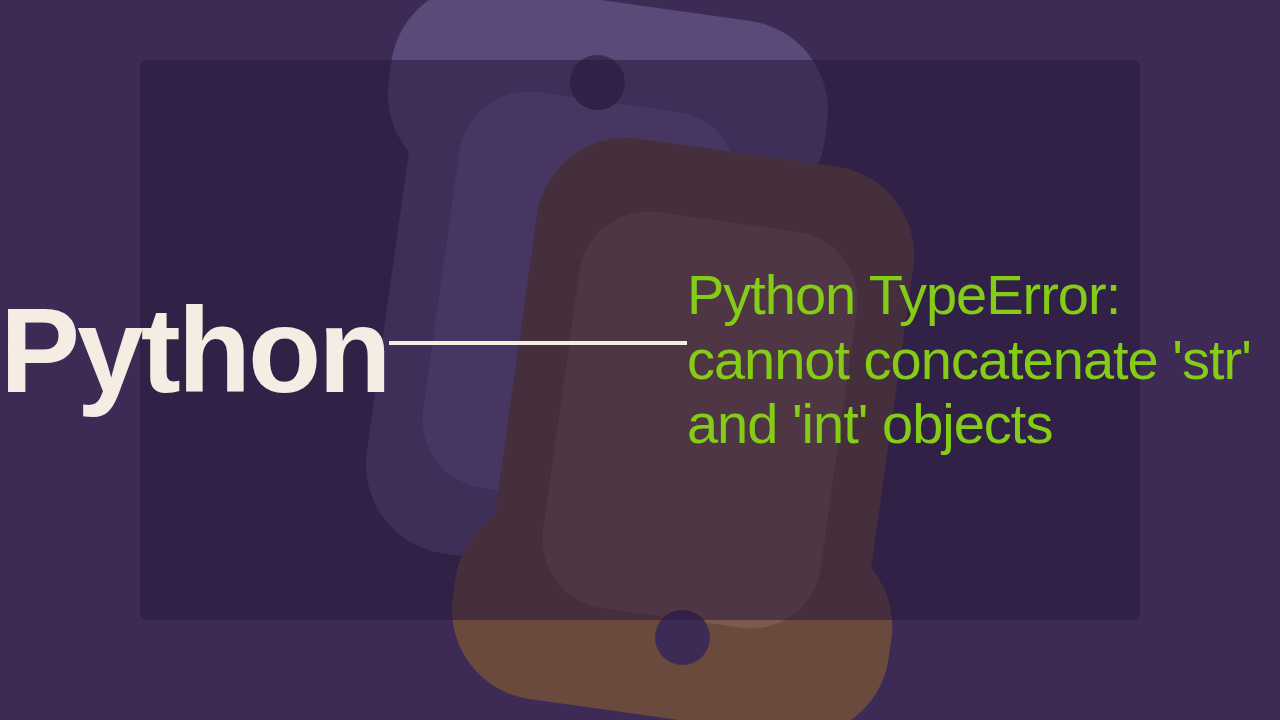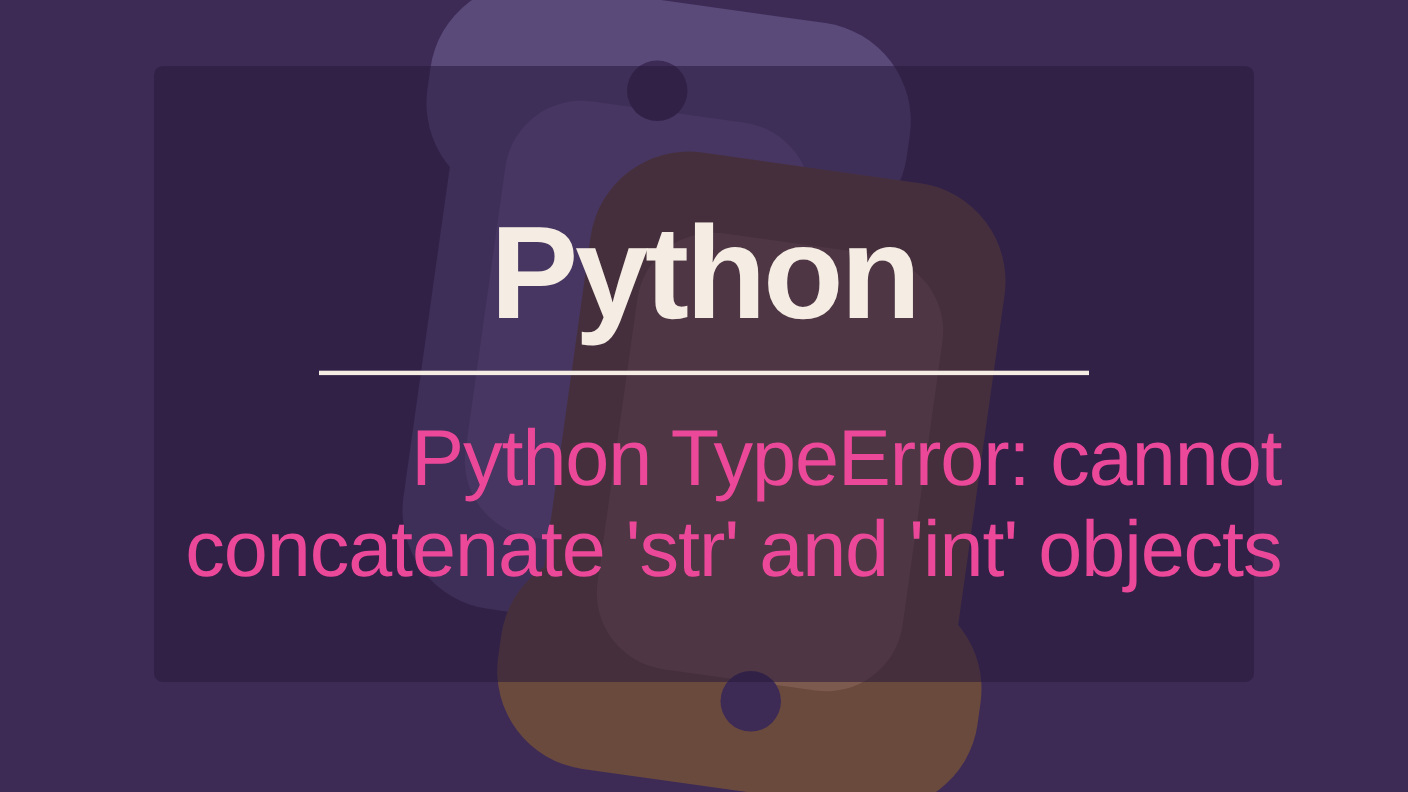--- a/index.html
+++ b/index.html
@@ -114,21 +114,21 @@
       z-index: 5;
     }
 
     .content-overlay {
       position: absolute;
       top: 0;
       left: 0;
       width: 100%;
       height: 100%;
       display: flex;
-      flex-direction: column;
+      flex-direction: row;
       align-items: center;
       justify-content: center;
       z-index: 10;
     }
 
     .overlay-bg {
       position: absolute;
       top: 60px;
       left: 140px;
       right: 140px;
@@ -152,24 +152,24 @@
       z-index: 11;
       width: 700px;
       height: 4px;
       background: #f5ede4;
       margin-bottom: 35px;
     }
 
     .subtitle {
       position: relative;
       z-index: 11;
-      color: #ec4899;
-      font-size: 72px;
+      color: #84cc16;
+      font-size: 56px;
       font-weight: 500;
-      text-align: right;
+      text-align: left;
       line-height: 1.15;
       letter-spacing: -1px;
       max-width: 1050px;
     }
   </style>
 </head>
 <body>
 
 <div class="python-logo">
   <div class="snake-blue">

